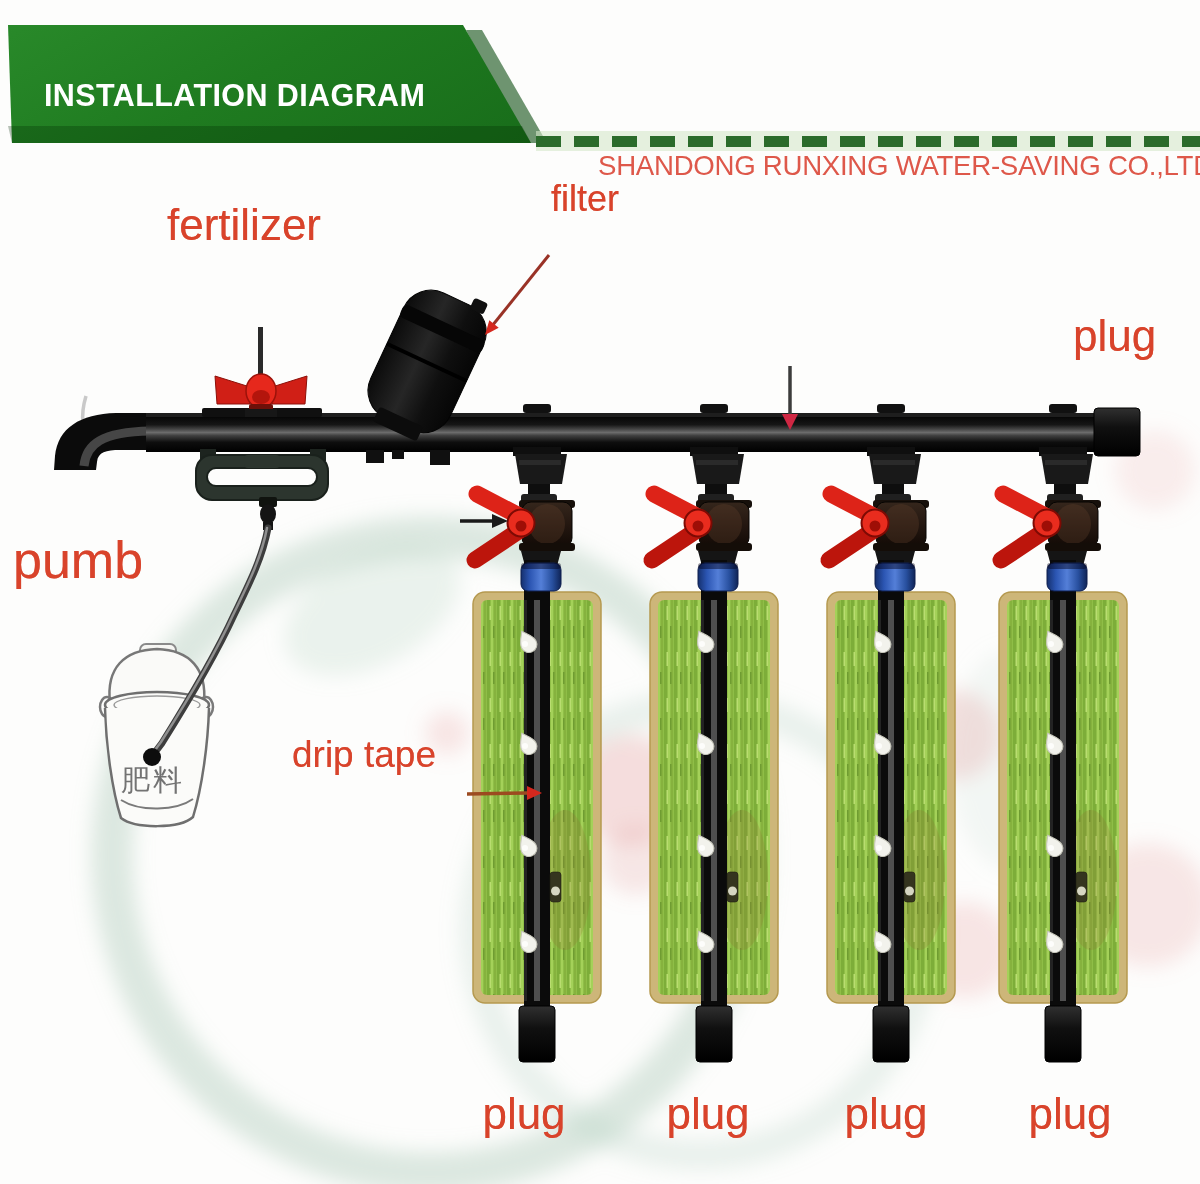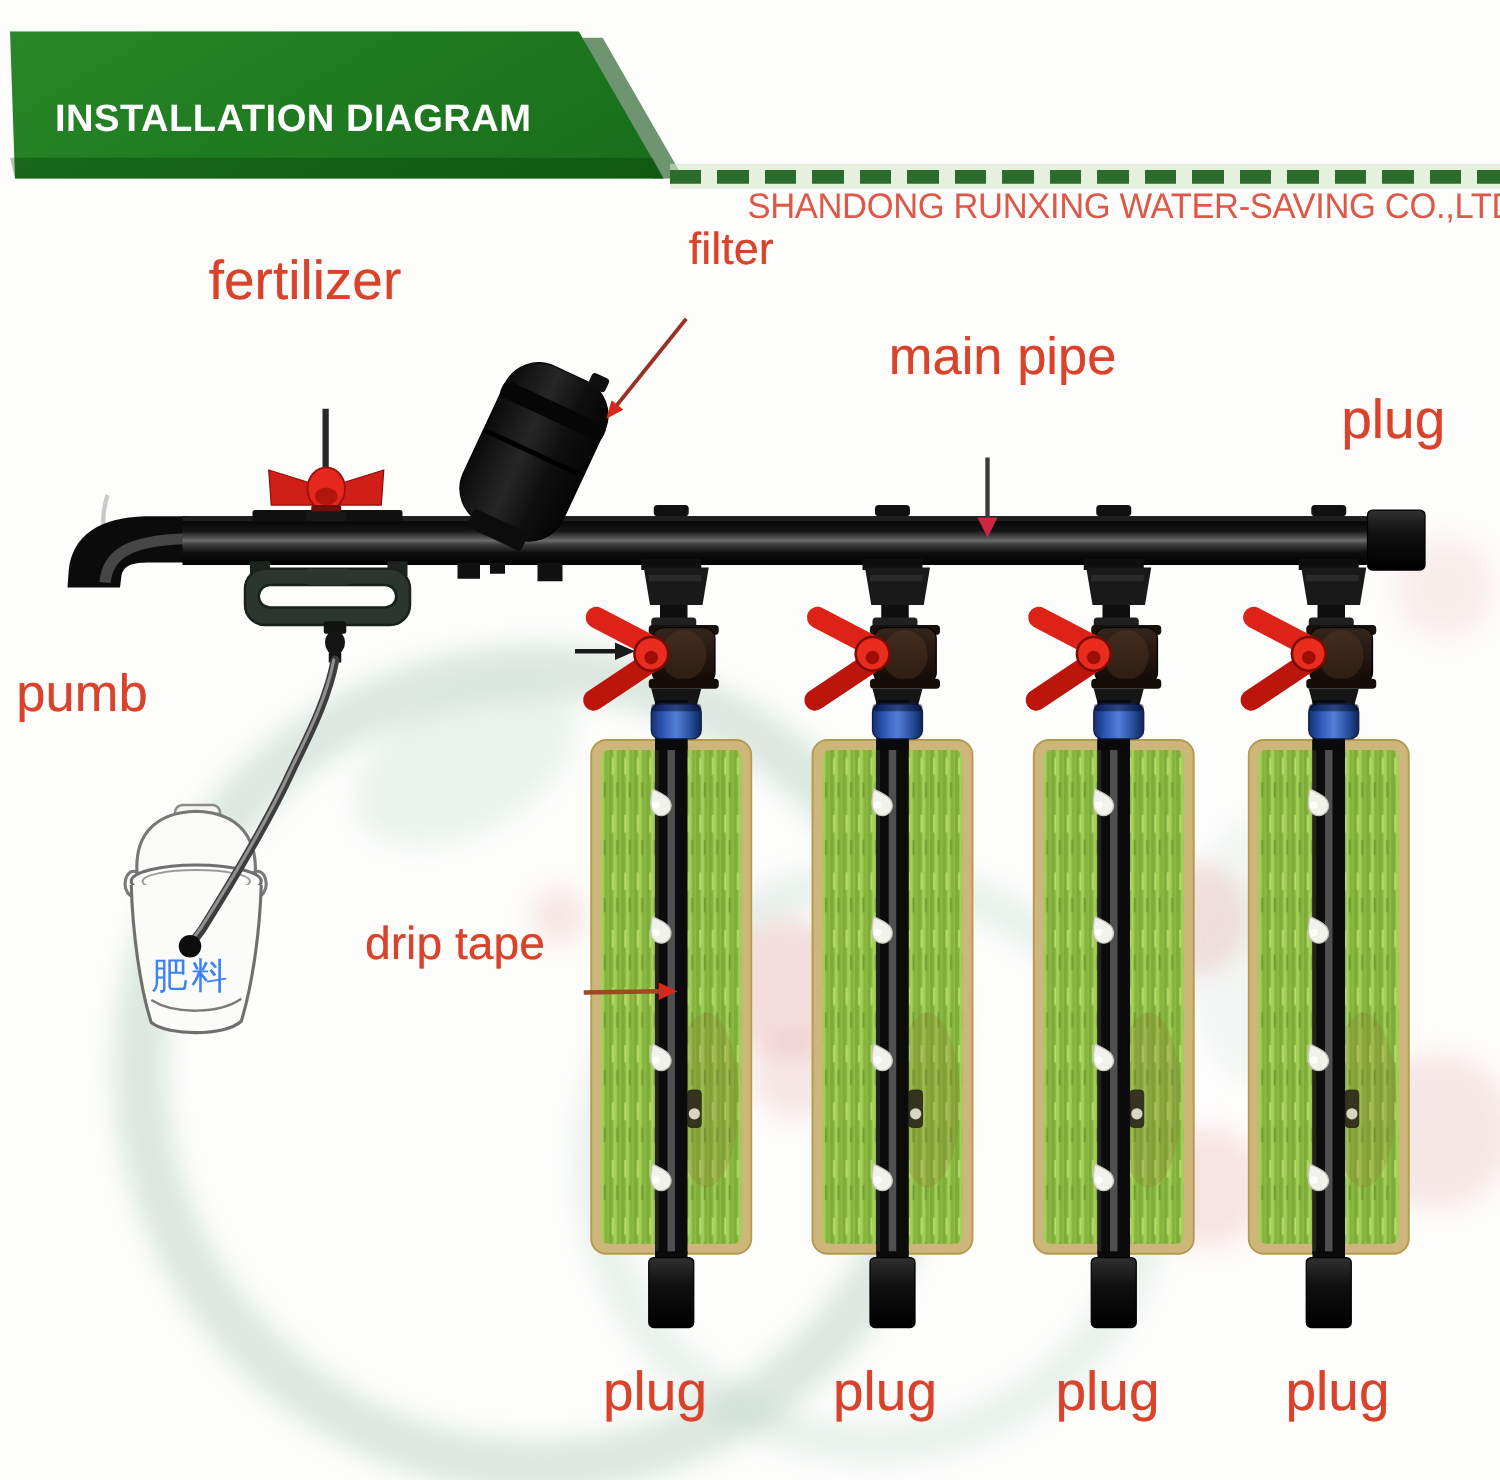--- a/index.html
+++ b/index.html
@@ -45,27 +45,27 @@
   }
   
   .lbl{
     position:absolute; color:#d9432b; white-space:nowrap;
     text-shadow:0 0 .6px rgba(205,55,25,.65); line-height:1;text-align:center;
   }
   .lbl-fertilizer{left:167px; top:203px; font-size:44px;}
   .lbl-filter{left:551px; top:181px; font-size:36px;}
   .lbl-mainpipe{left:711px; top:264px; font-size:42px;}
   .lbl-plugtop{left:1073px; top:314px; font-size:44px;}
-  .lbl-pumb{left:13px; top:534px; font-size:42px;}
+  .lbl-pumb{left:13px; top:534px; font-size:52px;}
   .lbl-bypass{left:279px; top:546px; font-size:33px;}
   .lbl-driptape{left:292px; top:708px; font-size:37px;margin-top:28px;}
   .lbl-plugbottom{top:1092px; font-size:44px; transform:translateX(-50%);}
   .bucket-text{
     position:absolute; left:121px; top:761px; font-size:29px; letter-spacing:3px;
-    color:#3b82f6; white-space:nowrap;text-align:right;
+    color:#737373; white-space:nowrap;text-align:right;
   }
 </style>
 </head>
 <body>
 
 <div class="canvas">
 
   <svg class="layer" width="1200" height="1184" viewBox="0 0 1200 1184">
     <defs>
       <linearGradient id="gPipe" x1="0" y1="0" x2="0" y2="1">
@@ -265,21 +265,20 @@
   <div class="banner-inner-shade"></div>
   <div class="banner-title">INSTALLATION DIAGRAM</div>
 
   <div class="dash-band">
     <div class="dash-line"></div>
   </div>
   <div class="company">SHANDONG RUNXING WATER-SAVING CO.,LTD</div>
 
   <div class="lbl lbl-fertilizer">fertilizer</div>
   <div class="lbl lbl-filter">filter</div>
-  <div class="lbl lbl-mainpipe">main pipe</div>
   <div class="lbl lbl-plugtop">plug</div>
   <div class="lbl lbl-pumb">pumb</div>
   <div class="lbl lbl-driptape">drip tape</div>
   <div class="bucket-text">肥料</div>
 
   <div class="lbl lbl-plugbottom" style="left:524px">plug</div>
   <div class="lbl lbl-plugbottom" style="left:708px">plug</div>
   <div class="lbl lbl-plugbottom" style="left:886px">plug</div>
   <div class="lbl lbl-plugbottom" style="left:1070px">plug</div>
 

